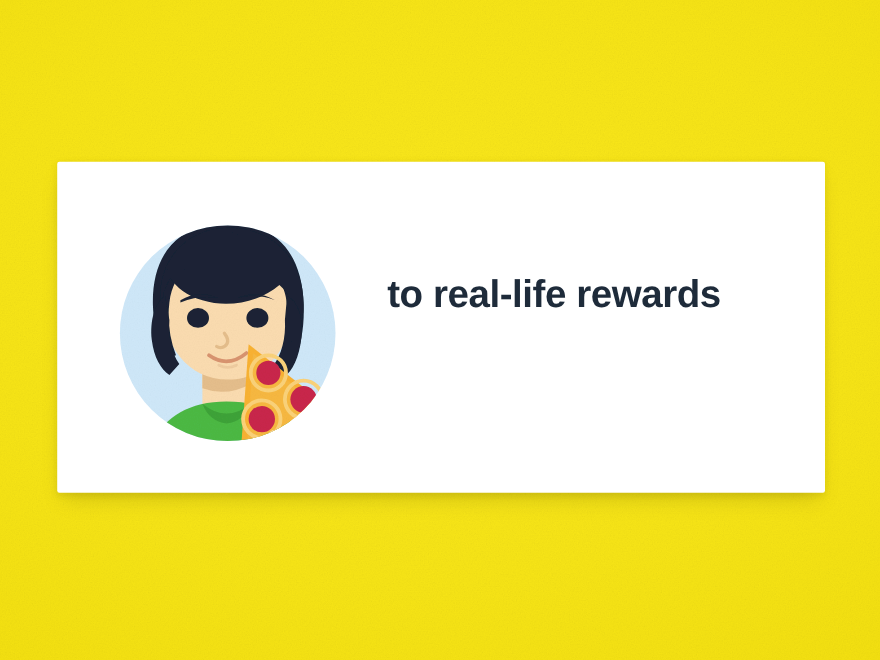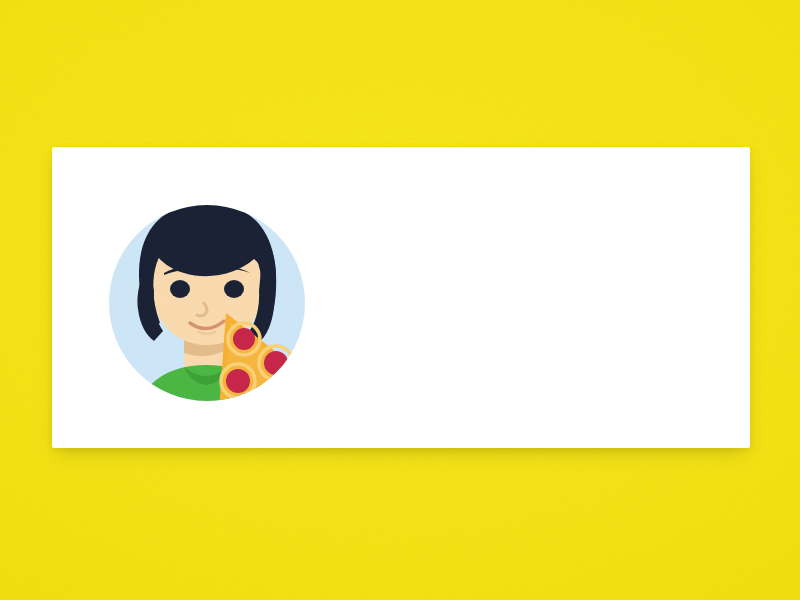--- a/index.html
+++ b/index.html
@@ -226,16 +226,17 @@
                 <path d="M150 196 C 142 200 140 210 145 216 C 150 221 157 218 158 211 C 159 204 156 198 150 196 Z" fill="#FBDCB0"></path>
               </g>
             </g>
 
           </g>
         </g>
       </svg>
     </div>
 
     <div class="headline">
+      <span class="line">to real-life rewards</span>
     </div>
 
   </div>
 </div>
 
 </body></html>

